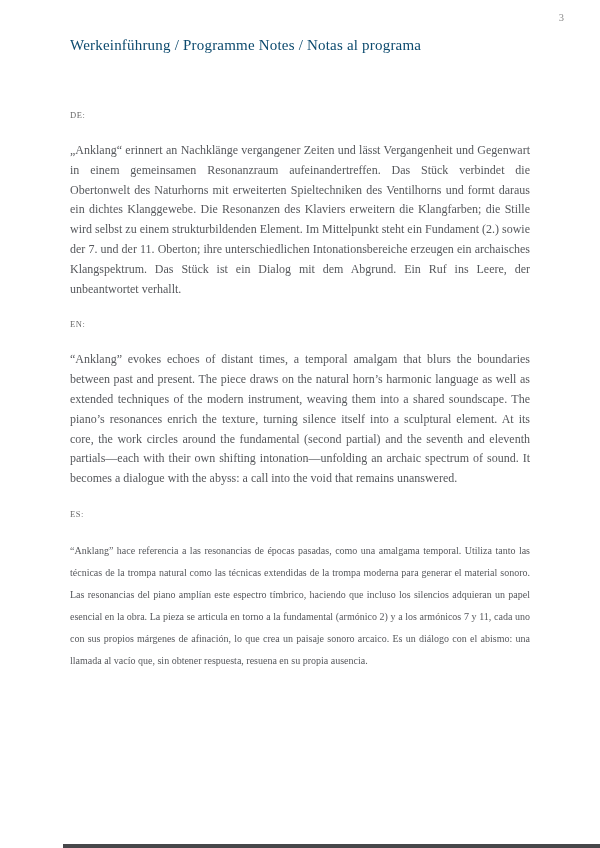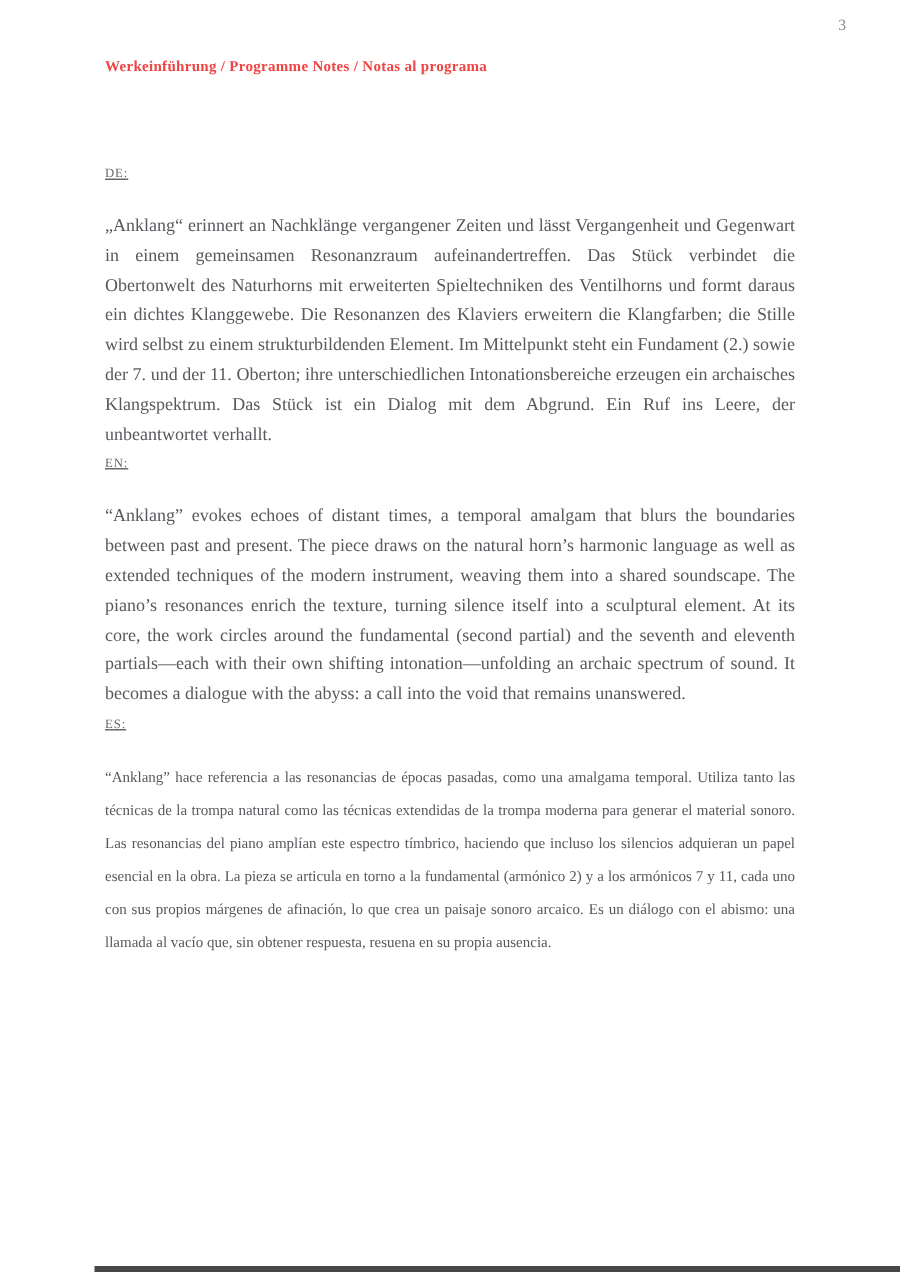--- a/index.html
+++ b/index.html
@@ -24,38 +24,37 @@
     color: #8a8a8a;
   }
   .content {
     position: absolute;
     left: 70px;
     right: 70px;
     top: 36px;
   }
   .doc-title {
     margin: 0;
-    font-size: 10px;
-    font-weight: bold;
-    color: #ef4444;
+    font-size: 15px;
+    font-weight: normal;
+    color: #0c4a6e;
     letter-spacing: 0.2px;
     line-height: 18px;
   }
   .section {
-    margin-top: 4px;
+    margin-top: 20px;
   }
   .section.first {
     margin-top: 56px;
   }
   .section-label {
     font-size: 8.5px;
     color: #686868;
     letter-spacing: 0.6px;
     line-height: 11px;
-    text-decoration: underline;
   }
   .body-text {
     margin: 20px 0 0 0;
     text-align: justify;
     color: #56585c;
     hyphens: none;
     -webkit-hyphens: none;
   }
   .body-text.size-normal {
     font-size: 12px;

